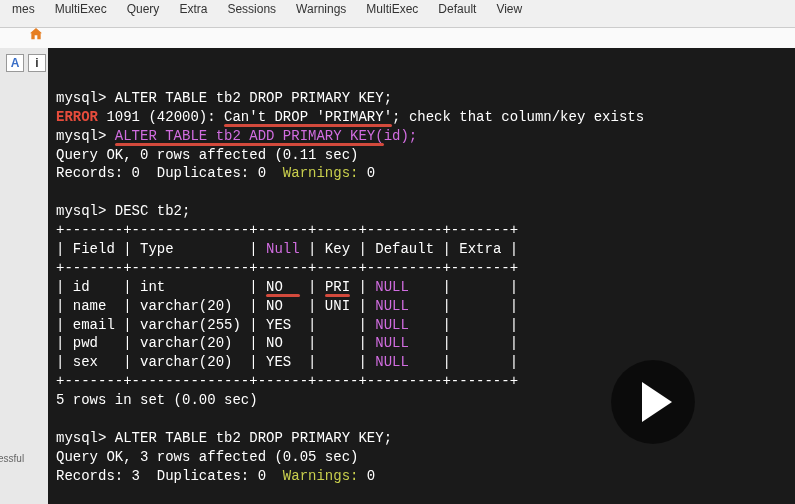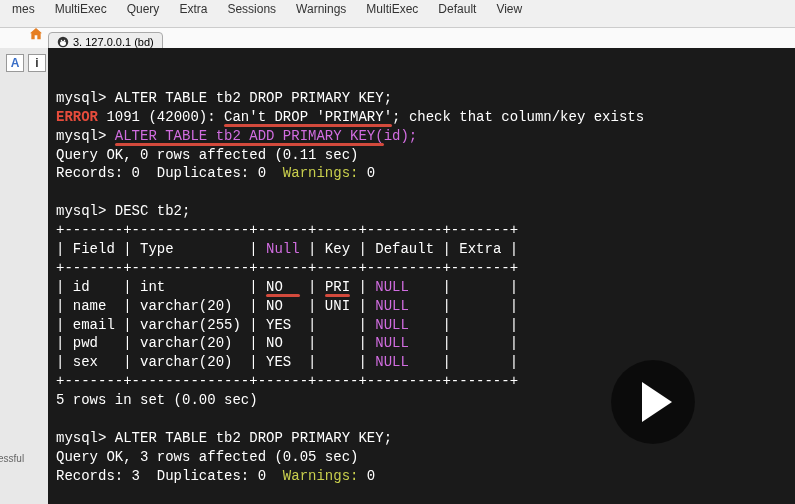--- a/index.html
+++ b/index.html
@@ -158,29 +158,20 @@
   <span class="menu-item">Warnings</span>
   <span class="menu-item">MultiExec</span>
   <span class="menu-item">Default</span>
   <span class="menu-item">View</span>
 </div>
 
 <div class="toolbar">
   <svg class="home-icon" viewBox="0 0 24 24">
       <path fill="#e67e22" d="M12 3l9 8h-2v9h-5v-6h-4v6H5v-9H3z"></path>
     </svg>
-  <div class="tab">
-    <svg class="tab-icon" viewBox="0 0 16 16">
-        <circle cx="8" cy="8" r="7" fill="#333"></circle>
-        <ellipse cx="8" cy="10" rx="4" ry="3.2" fill="#fff"></ellipse>
-        <circle cx="6" cy="6" r="1" fill="#fff"></circle>
-        <circle cx="10" cy="6" r="1" fill="#fff"></circle>
-      </svg>
-    <span>3. 127.0.0.1 (bd)</span>
-  </div>
 </div>
 
 <div class="sidebar">
   <div class="sidebar-top">
     <span class="sidebar-icon">A</span><span class="sidebar-icon" style="color:#333;">i</span>
   </div>
   <div class="sidebar-label">essful</div>
 </div>
 
 <div class="terminal">

